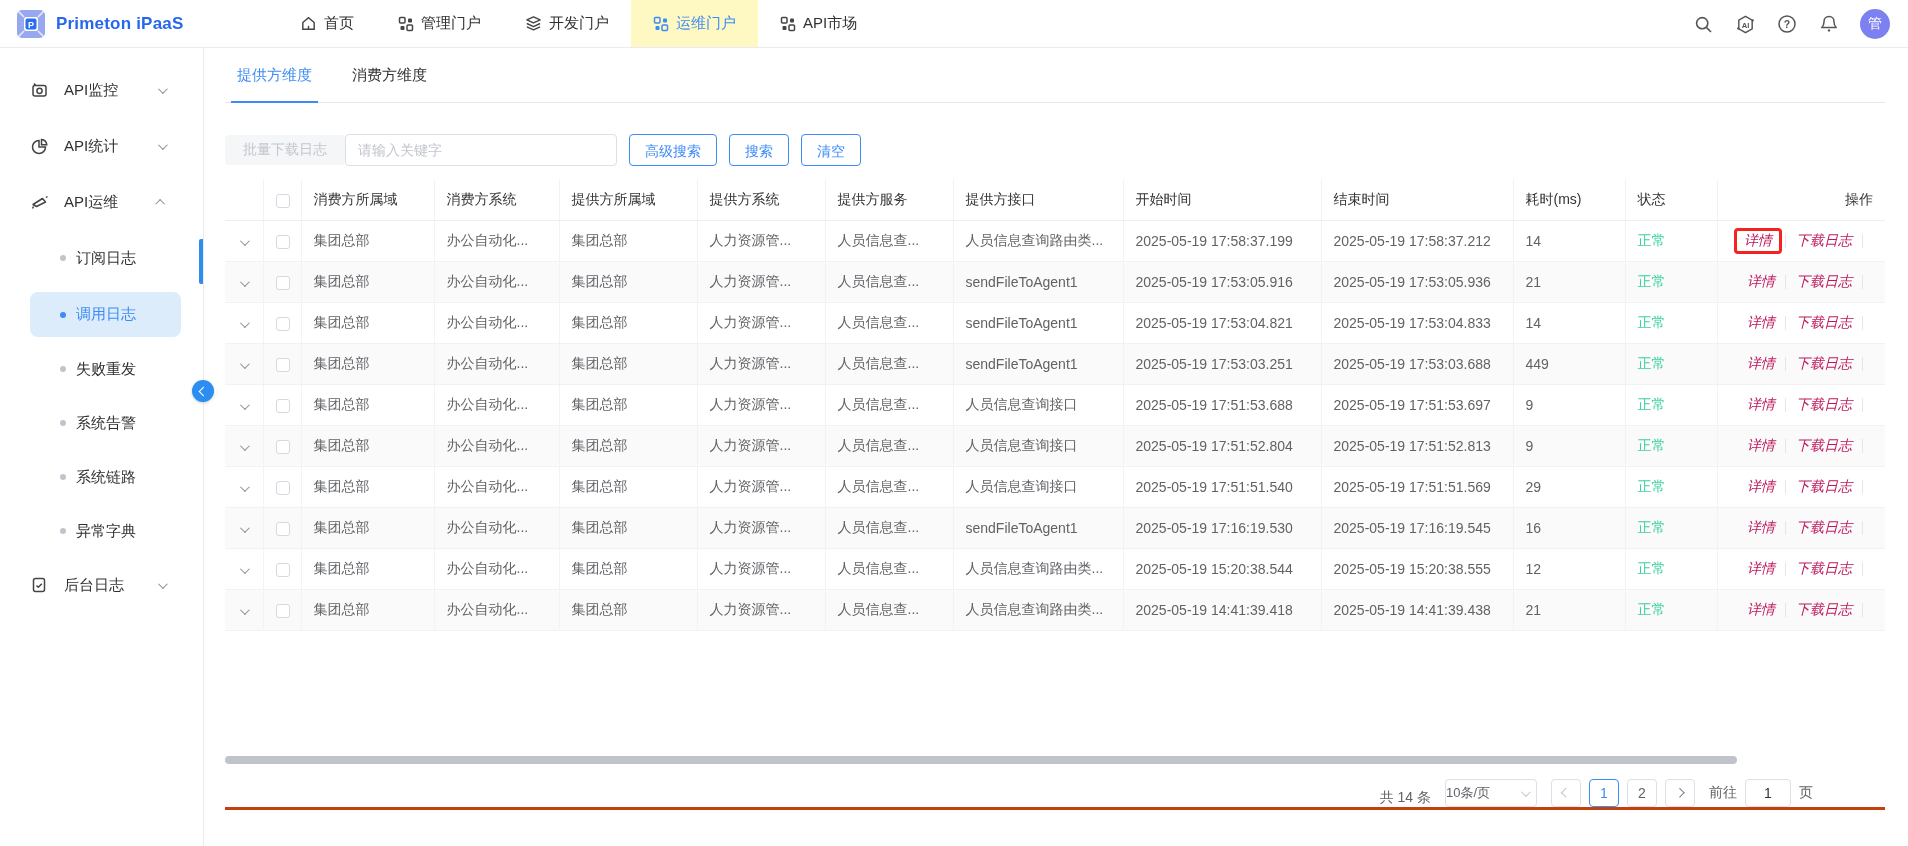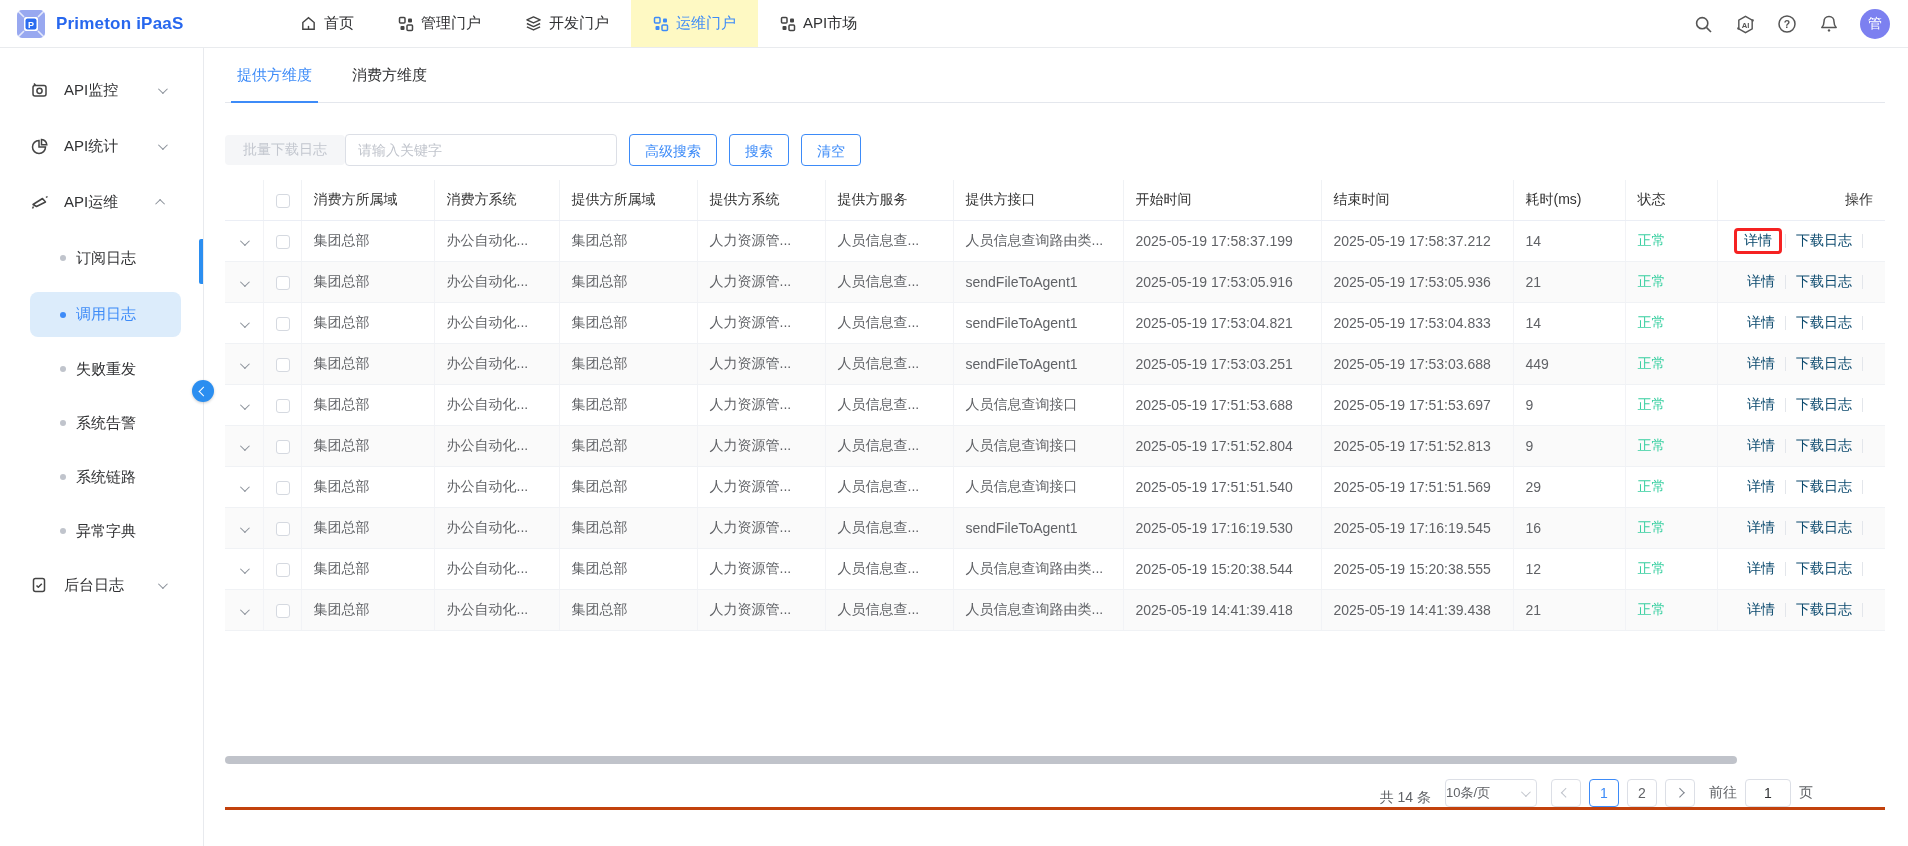--- a/index.html
+++ b/index.html
@@ -74,21 +74,21 @@
     padding:0 12px; border-right:1px solid #f0f2f5; border-bottom:1px solid #ebeef5; white-space:nowrap; overflow:hidden; }
   .log-table th:last-child { border-right:none; text-align:right; }
   .log-table td { height:41px; font-size:14px; color:#606266; padding:0 12px;
     border-right:1px solid #f2f3f6; border-bottom:1px solid #f0f2f5; white-space:nowrap; overflow:hidden; }
   .log-table td:last-child { border-right:none; text-align:right; }
   .log-table tr.striped td { background:#fafafa; }
   .cell-center { text-align:center; }
   .checkbox { display:inline-block; width:14px; height:14px; border:1px solid #d5d9e0; border-radius:3px;
     background:#fff; vertical-align:middle; cursor:pointer; }
   .status-ok { color:#3bd0a2; }
-  .link { color:#0c4a6e; cursor:pointer; }
+  .link { color:#be185d; cursor:pointer;font-style:italic; }
   .act-div { display:inline-block; width:1px; height:14px; background:#e3e6eb; margin:0 10px; vertical-align:middle; }
   .redbox { display:inline-block; border:3px solid #f52222; border-radius:4px; padding:1px 7px; margin:-4px -7px -4px 0; }
 
   .flex-fill { flex:1; }
 
   
   .hscroll-row { height:8px; margin-bottom:6px; flex:none; }
   .hscroll-thumb { width:1512px; height:8px; background:#c0c3ca; border-radius:4px; cursor:pointer; }
   .footer { height:40px; border-bottom:3px solid #c2410c; display:flex; align-items:flex-end;
     justify-content:flex-end; gap:14px; padding-right:72px; flex:none; margin-bottom:36px; }

